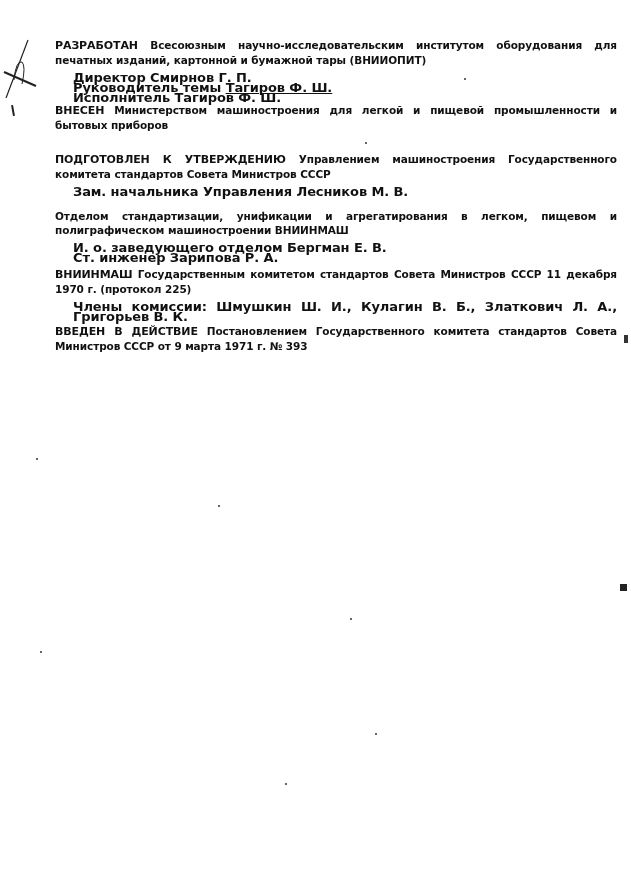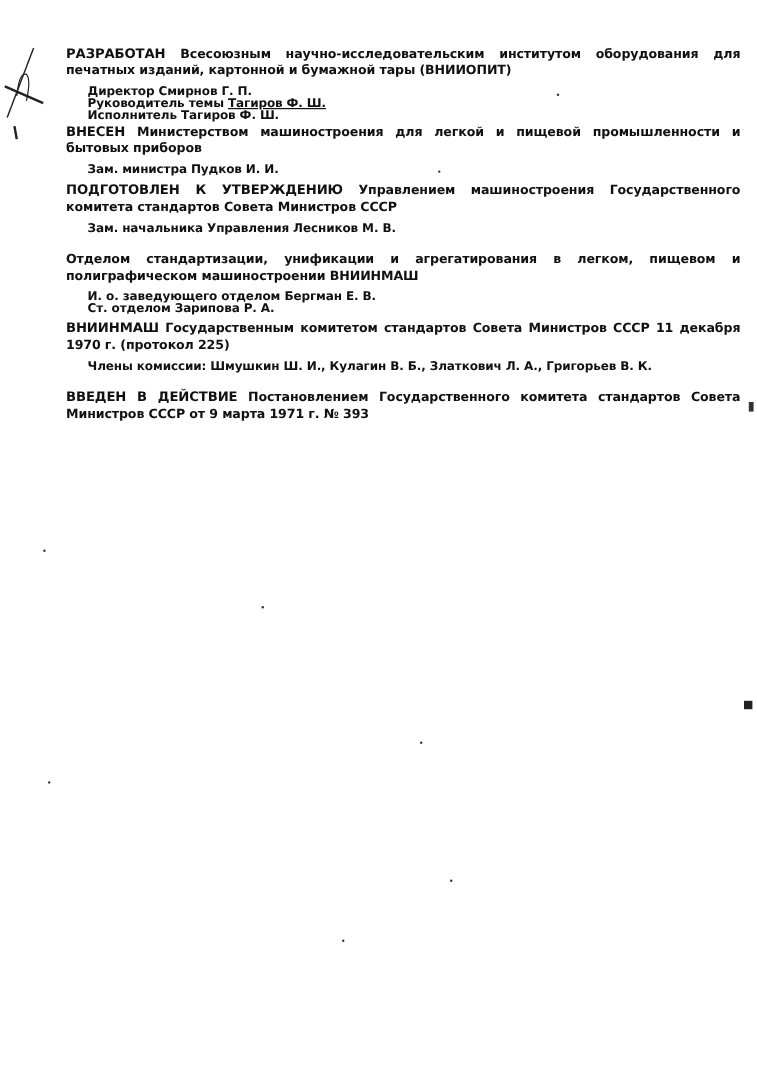--- a/index.html
+++ b/index.html
@@ -2,21 +2,21 @@
 <html><head>
 <meta charset="utf-8">
 <style>
   html, body { margin: 0; padding: 0; background: #ffffff; }
   body { width: 631px; height: 895px; position: relative; overflow: hidden;
          font-family: "DejaVu Sans", sans-serif; color: #111; }
   .page { position: absolute; left: 0; top: 0; width: 631px; height: 895px; }
   .section { position: absolute; left: 55px; width: 562px; }
   .main { font-size: 10.5px; font-weight: bold; line-height: 14px; text-align: justify; letter-spacing: -0.1px; }
   .lead { font-size: 11px; font-weight: bold; }
-  .sub { font-size: 10px; line-height: 10px; margin-left: 18px; margin-top: 6px; }
+  .sub { font-size: 13px; line-height: 10px; margin-left: 18px; margin-top: 6px; }
   .sub .n { font-weight: bold; }
   .u { text-decoration: underline; }
   .speck { position: absolute; background: #333; border-radius: 50%; }
   .mark { position: absolute; }
 </style>
 </head>
 <body>
 
 <div class="page">
 
@@ -35,38 +35,35 @@
     <div class="sub">
       <div><span>Директор</span> <span class="n">Смирнов Г. П.</span></div>
       <div><span>Руководитель темы</span> <span class="n u">Тагиров Ф. Ш.</span></div>
       <div><span>Исполнитель</span> <span class="n">Тагиров Ф. Ш.</span></div>
     </div>
   </div>
 
   <div class="section main" style="top:103px">
     <span class="lead">ВНЕСЕН</span>
     <span>Министерством машиностроения для легкой и пищевой промышленности и бытовых приборов</span>
-    <div class="sub">
-      <div><span>Зам. министра</span> <span class="n">Пудков И. И.</span></div>
-    </div>
   </div>
 
   <div class="section main" style="top:152px">
     <span class="lead">ПОДГОТОВЛЕН К УТВЕРЖДЕНИЮ</span>
     <span>Управлением машиностроения Государственного комитета стандартов Совета Министров СССР</span>
     <div class="sub">
       <div><span>Зам. начальника Управления</span> <span class="n">Лесников М. В.</span></div>
     </div>
   </div>
 
   <div class="section main" style="top:209px">
     <span>Отделом стандартизации, унификации и агрегатирования в легком, пищевом и полиграфическом машиностроении ВНИИНМАШ</span>
     <div class="sub">
       <div><span>И. о. заведующего отделом</span> <span class="n">Бергман Е. В.</span></div>
-      <div><span>Ст. отделом</span> <span class="n">Зарипова Р. А.</span></div>
+      <div><span>Ст. инженер</span> <span class="n">Зарипова Р. А.</span></div>
     </div>
   </div>
 
   <div class="section main" style="top:267px">
     <span class="lead">ВНИИНМАШ</span>
     <span>Государственным комитетом стандартов Совета Министров СССР 11 декабря 1970 г. (протокол 225)</span>
     <div class="sub">
       <div><span>Члены комиссии:</span> <span class="n">Шмушкин Ш. И., Кулагин В. Б., Златкович Л. А., Григорьев В. К.</span></div>
     </div>
   </div>

